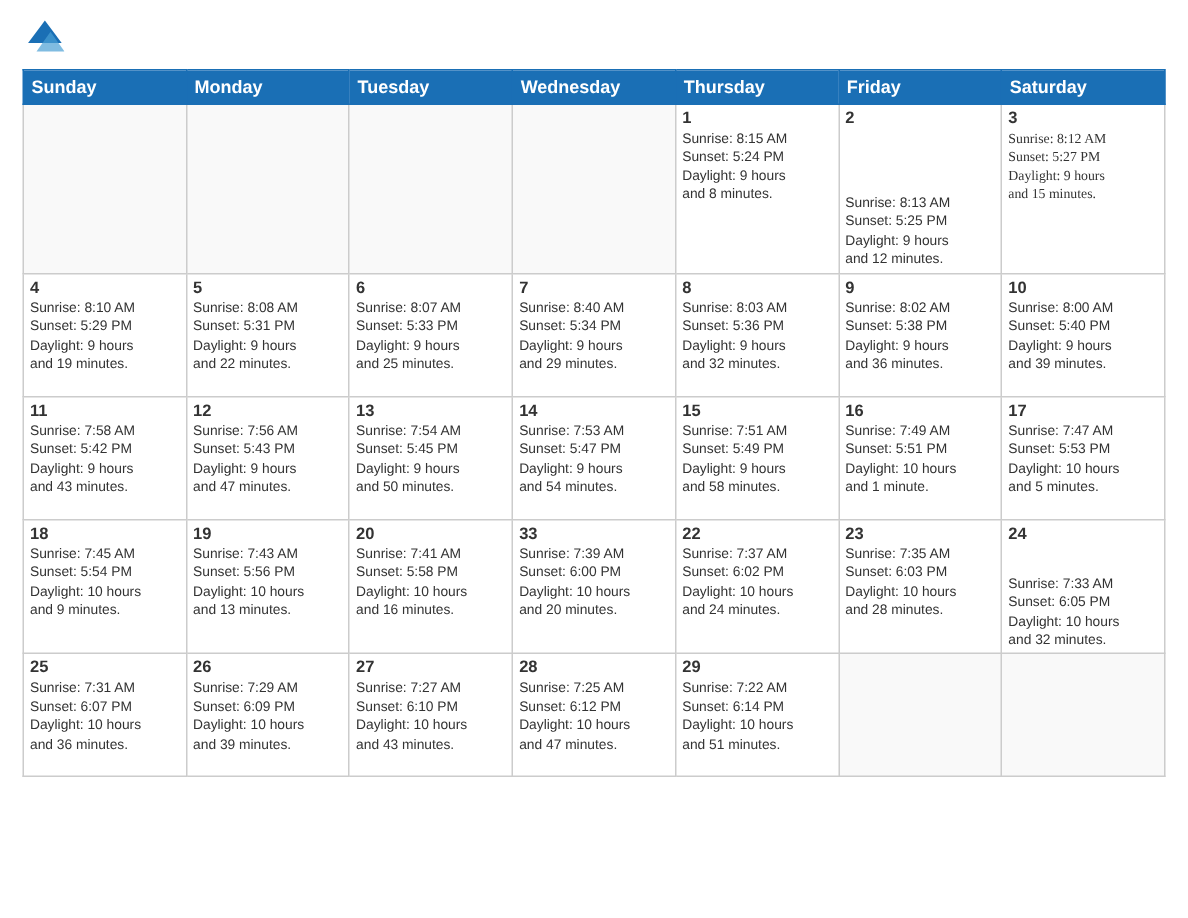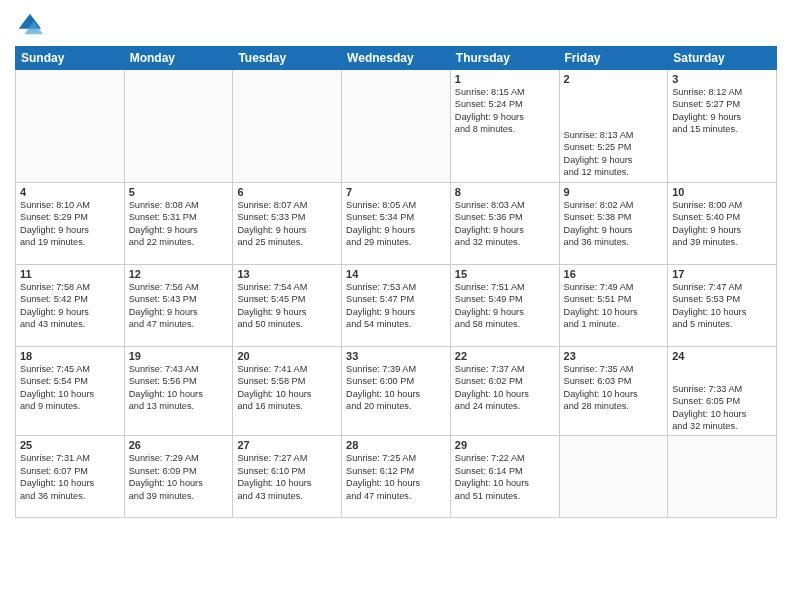--- a/index.html
+++ b/index.html
@@ -137,21 +137,21 @@
           </td>
           <td>
             <span class="day-num">2</span>
             <div class="cell-info" style="white-space: pre-line; margin-top: 44px;">Sunrise: 8:13 AM
 Sunset: 5:25 PM
 Daylight: 9 hours
 and 12 minutes.</div>
           </td>
           <td>
             <span class="day-num">3</span>
-            <div class="cell-info" style="white-space: pre-line;">Sunrise: 8:12 AM
+            <div class="cell-info" style="white-space: pre-line; font-family: Liberation Serif, serif;">Sunrise: 8:12 AM
 Sunset: 5:27 PM
 Daylight: 9 hours
 and 15 minutes.</div>
           </td>
         </tr>
         <tr>
           <td>
             <span class="day-num">4</span>
             <div class="cell-info" style="white-space: pre-line;">Sunrise: 8:10 AM
 Sunset: 5:29 PM
@@ -167,21 +167,21 @@
           </td>
           <td>
             <span class="day-num">6</span>
             <div class="cell-info" style="white-space: pre-line;">Sunrise: 8:07 AM
 Sunset: 5:33 PM
 Daylight: 9 hours
 and 25 minutes.</div>
           </td>
           <td>
             <span class="day-num">7</span>
-            <div class="cell-info" style="white-space: pre-line;">Sunrise: 8:05 AM
+            <div class="cell-info" style="white-space: pre-line;">Sunrise: 8:40 AM
 Sunset: 5:34 PM
 Daylight: 9 hours
 and 29 minutes.</div>
           </td>
           <td>
             <span class="day-num">8</span>
             <div class="cell-info" style="white-space: pre-line;">Sunrise: 8:03 AM
 Sunset: 5:36 PM
 Daylight: 9 hours
 and 32 minutes.</div>

